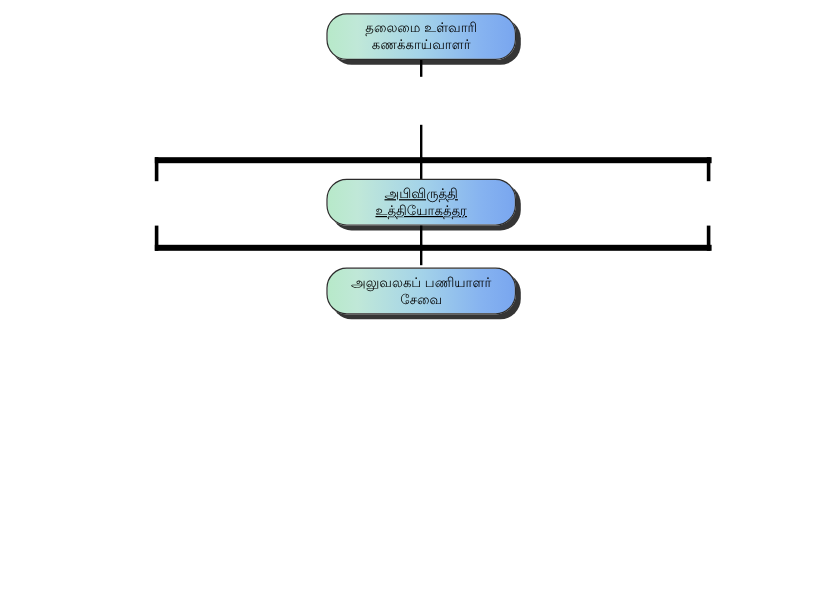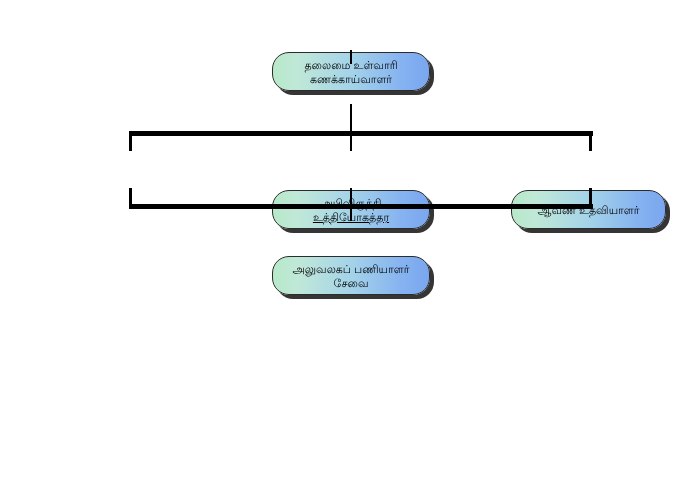--- a/index.html
+++ b/index.html
@@ -32,21 +32,20 @@
     box-shadow: 4px 4px 0 0 #353535;
     display: flex;
     align-items: center;
     justify-content: center;
     text-align: center;
     color: #000000;
     font-size: 11px;
     line-height: 14px;
     letter-spacing: 0px;
     padding: 2px 6px;
-    margin-top: 41px;
   }
   .node .node-text {
     display: block;
     width: 100%;
     white-space: pre-line;
   }
 
   
   .vline {
     position: absolute;
@@ -84,30 +83,27 @@
   <div class="vdrop" style="left:129px; top:131px; height:20px;"></div>
   <div class="vline" style="left:350px; top:131px; height:20px;"></div>
   <div class="vdrop" style="left:589px; top:131px; height:20px;"></div>
 
 
   <div class="node" style="left:272px; top:149px; width:158px; height:39px;text-decoration:underline;">
     <span class="node-text">அபிவிருத்தி
 உத்தியோகத்தர</span>
   </div>
 
-  <div class="node" style="left:511px; top:149px; width:155px; height:39px;">
-    <span class="node-text">ஆவண  உதவியாளர்</span>
-  </div>
 
   <div class="vdrop" style="left:129px; top:188px; height:21px;"></div>
   <div class="vline" style="left:350px; top:188px; height:21px;"></div>
   <div class="vdrop" style="left:589px; top:188px; height:21px;"></div>
 
   <div class="hbar" style="left:129px; top:204px; width:464px;"></div>
 
   <div class="vline" style="left:350px; top:204px; height:17px;"></div>
 
-  <div class="node" style="left:272px; top:215px; width:158px; height:39px;">
+  <div class="node" style="left:272px; top:223px; width:158px; height:39px;">
     <span class="node-text">அலுவலகப்  பணியாளர்
 சேவை</span>
   </div>
 
 </div>
 
 </body></html>

